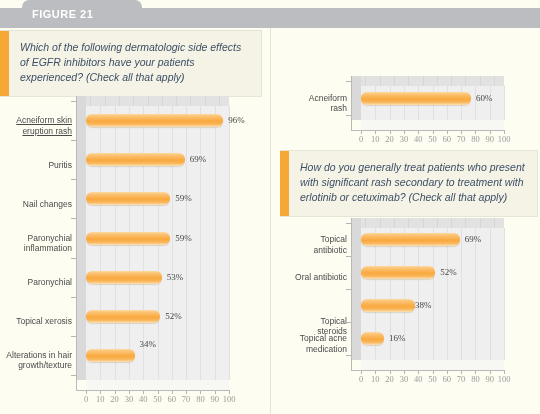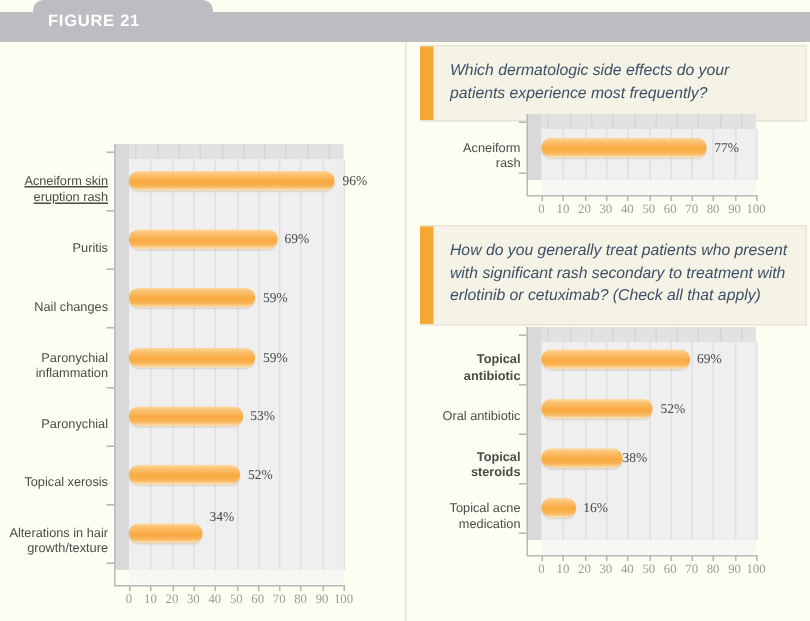--- a/index.html
+++ b/index.html
@@ -83,20 +83,24 @@
 <div class="figure-wrap">
 
   <div class="header-bar"></div>
   <div class="figure-tab"></div>
   <div class="figure-tab-label">FIGURE 21</div>
 
   <div class="columns">
 
     <div class="col-left">
 
+      <div class="qblock q-left">
+        <div class="qbar"></div>
+        <div class="qtext">Which of the following dermatologic side effects of EGFR inhibitors have your patients experienced? (Check all that apply)</div>
+      </div>
 
       <div class="chart" id="chart-left" style="left:0px;top:62px;width:262px;height:318px;">
         <div class="chart-inner">
             <div class="depth-top" style="left:86px;top:6px;width:143px;"></div>
             <div class="plot-face" style="left:86px;top:16px;width:143px;height:274px;"></div>
             <div class="wall-left" style="left:76px;top:6px;height:284px;"></div>
             <div class="depth-bottom" style="left:86px;top:290px;width:143px;background:#f7f7f4;"></div>
             <div class="tick" style="left:86px;top:300px;height:4px;"></div>
             <div class="xlabel" style="left:74px;top:304px;width:24px;">0</div>
             <div class="gridline" style="left:100.3px;top:16px;height:274px;"></div>
@@ -170,24 +174,20 @@
             <div class="bar" style="left:86px;top:258.92857142857144px;width:48.620000000000005px;"></div>
             <div class="bar-val" style="left:139.62px;top:249px;">34%</div>
             <div class="ytick" style="left:71px;top:285px;"></div>
           </div>
       </div>
 
     </div>
 
     <div class="col-right">
 
-      <div class="qblock q-tr">
-        <div class="qbar"></div>
-        <div class="qtext">Which dermatologic side effects do your patients experience most frequently?</div>
-      </div>
 
       <div class="chart" id="chart-top-right" style="left:4px;top:44px;width:262px;height:72px;">
         <div class="chart-inner">
             <div class="depth-top" style="left:86px;top:4px;width:143px;"></div>
             <div class="plot-face" style="left:86px;top:14px;width:143px;height:34px;"></div>
             <div class="wall-left" style="left:76px;top:4px;height:44px;"></div>
             <div class="depth-bottom" style="left:86px;top:48px;width:143px;background:#f7f7f4;"></div>
             <div class="tick" style="left:86px;top:58px;height:4px;"></div>
             <div class="xlabel" style="left:74px;top:62px;width:24px;">0</div>
             <div class="gridline" style="left:100.3px;top:14px;height:34px;"></div>
@@ -228,21 +228,21 @@
             <div class="xlabel" style="left:202.70000000000002px;top:62px;width:24px;">90</div>
             <div class="gridline" style="left:229px;top:14px;height:34px;"></div>
             <div class="gridline-depth" style="left:219px;top:4px;height:10px;background:#d6d6d6;"></div>
             <div class="tick" style="left:229px;top:58px;height:4px;"></div>
             <div class="xlabel" style="left:217px;top:62px;width:24px;">100</div>
             <div class="axis-line" style="left:76px;top:58px;width:153px;height:1px;"></div>
             <div class="axis-line" style="left:76px;top:4px;width:1px;height:54px;"></div>
             <div class="ytick" style="left:71px;top:9px;"></div>
             <div class="cat-label" style="left:18px;top:19px;width:54px;height:24px;display:flex;align-items:center;justify-content:flex-end;">Acneiform rash</div>
             <div class="bar" style="left:86px;top:19.5px;width:110.11000000000001px;"></div>
-            <div class="bar-val" style="left:201.11px;top:20.5px;">77%</div>
+            <div class="bar-val" style="left:201.11px;top:20.5px;">60%</div>
             <div class="ytick" style="left:71px;top:43px;"></div>
           </div>
       </div>
 
       <div class="qblock q-br">
         <div class="qbar"></div>
         <div class="qtext">How do you generally treat patients who present with significant rash secondary to treatment with erlotinib or cetuximab? (Check all that apply)</div>
       </div>
 
       <div class="chart" id="chart-bottom-right" style="left:4px;top:186px;width:262px;height:180px;">
@@ -289,29 +289,29 @@
             <div class="gridline-depth" style="left:204.70000000000002px;top:4px;height:10px;background:#d6d6d6;"></div>
             <div class="tick" style="left:214.70000000000002px;top:156px;height:4px;"></div>
             <div class="xlabel" style="left:202.70000000000002px;top:160px;width:24px;">90</div>
             <div class="gridline" style="left:229px;top:14px;height:132px;"></div>
             <div class="gridline-depth" style="left:219px;top:4px;height:10px;background:#d6d6d6;"></div>
             <div class="tick" style="left:229px;top:156px;height:4px;"></div>
             <div class="xlabel" style="left:217px;top:160px;width:24px;">100</div>
             <div class="axis-line" style="left:76px;top:156px;width:153px;height:1px;"></div>
             <div class="axis-line" style="left:76px;top:4px;width:1px;height:152px;"></div>
             <div class="ytick" style="left:71px;top:9px;"></div>
-            <div class="cat-label" style="left:18px;top:18.5px;width:54px;height:24px;display:flex;align-items:center;justify-content:flex-end;font-weight:bold;">Topical antibiotic</div>
+            <div class="cat-label" style="left:18px;top:18.5px;width:54px;height:24px;display:flex;align-items:center;justify-content:flex-end;">Topical antibiotic</div>
             <div class="bar" style="left:86px;top:19px;width:98.66999999999999px;"></div>
             <div class="bar-val" style="left:189.67px;top:20px;">69%</div>
             <div class="ytick" style="left:71px;top:42px;"></div>
             <div class="cat-label" style="left:18px;top:51.5px;width:54px;height:24px;display:flex;align-items:center;justify-content:flex-end;">Oral antibiotic</div>
             <div class="bar" style="left:86px;top:52px;width:74.36000000000001px;"></div>
             <div class="bar-val" style="left:165.36px;top:53px;">52%</div>
             <div class="ytick" style="left:71px;top:75px;"></div>
-            <div class="cat-label" style="left:18px;top:83px;width:54px;height:24px;display:flex;align-items:center;justify-content:flex-end;font-weight:bold;">Topical steroids</div>
+            <div class="cat-label" style="left:18px;top:100px;width:54px;height:24px;display:flex;align-items:center;justify-content:flex-end;">Topical steroids</div>
             <div class="bar" style="left:86px;top:85px;width:54.34px;"></div>
             <div class="bar-val" style="left:140px;top:86px;">38%</div>
             <div class="ytick" style="left:71px;top:108px;"></div>
             <div class="cat-label" style="left:18px;top:117.5px;width:54px;height:24px;display:flex;align-items:center;justify-content:flex-end;">Topical acne medication</div>
             <div class="bar" style="left:86px;top:118px;width:22.879999999999995px;"></div>
             <div class="bar-val" style="left:113.88px;top:119px;">16%</div>
             <div class="ytick" style="left:71px;top:141px;"></div>
           </div>
       </div>
 

